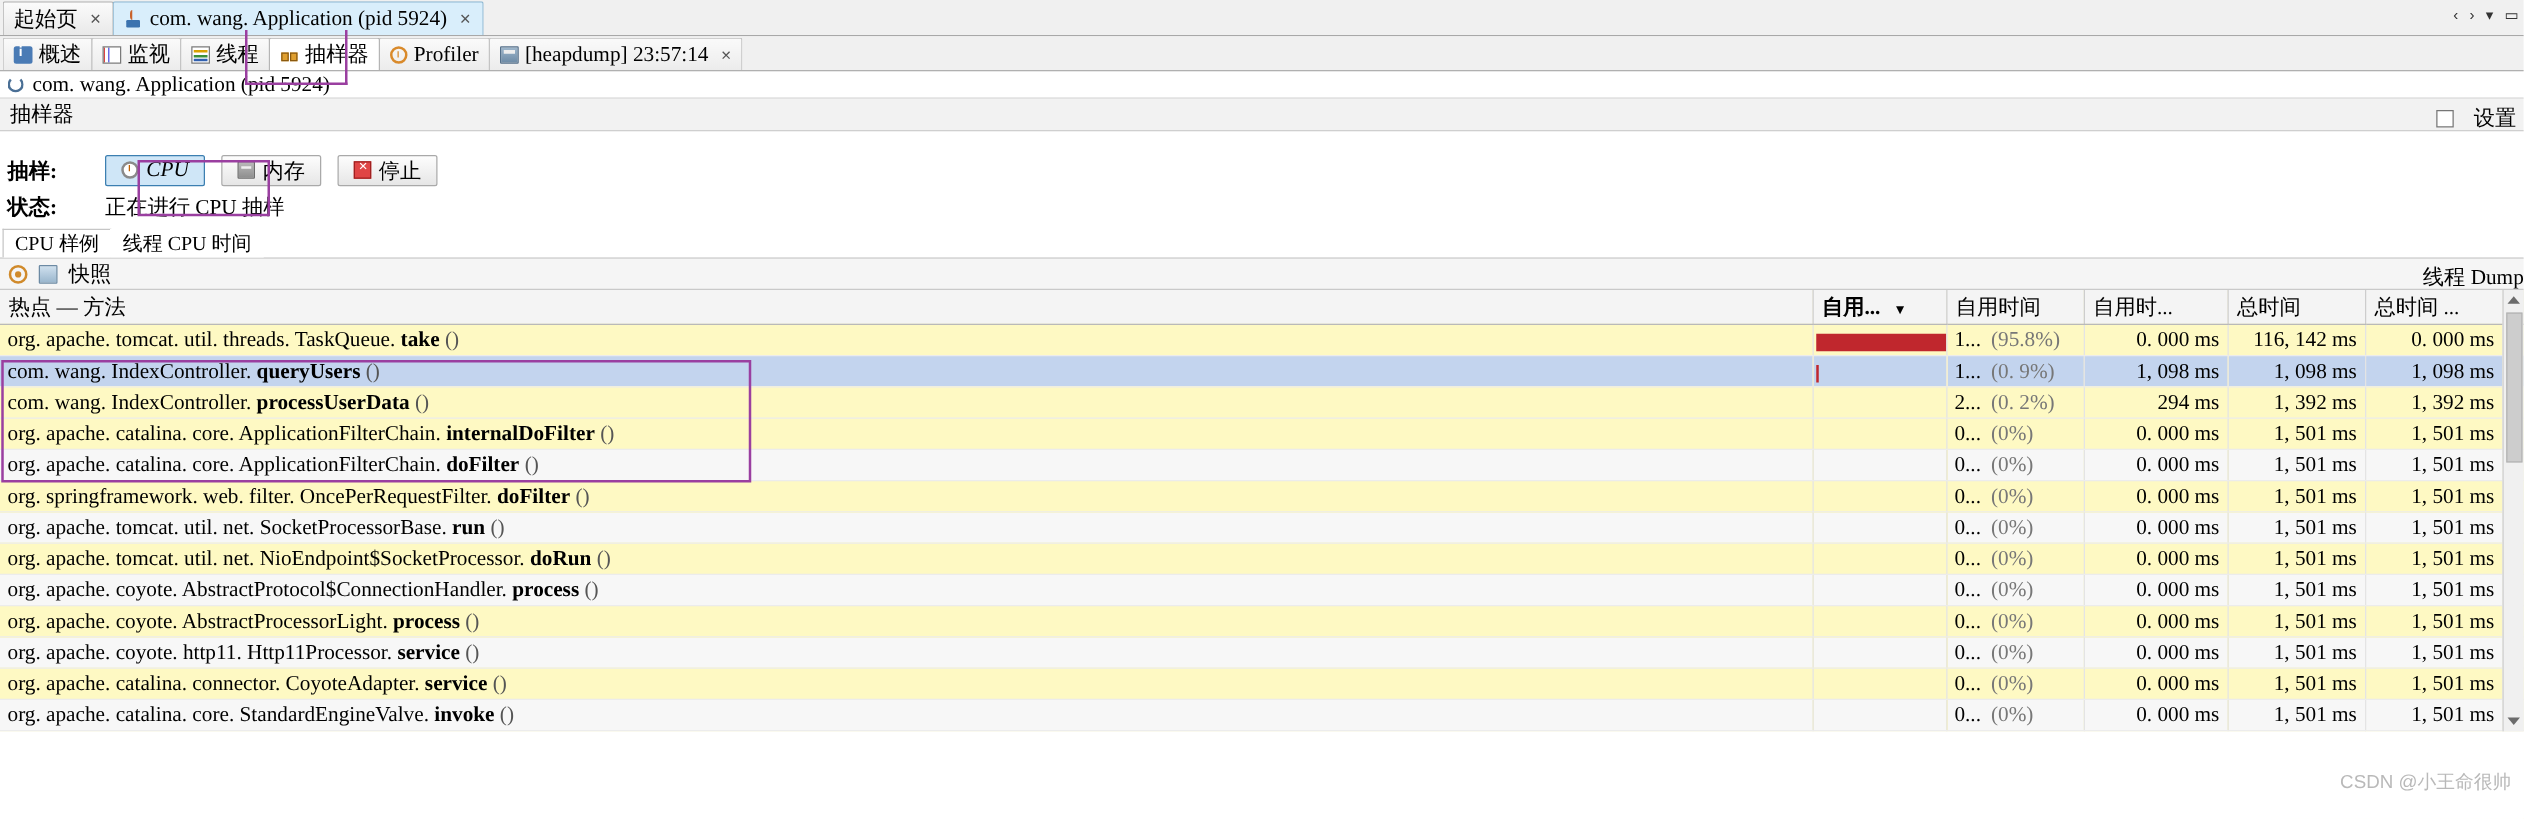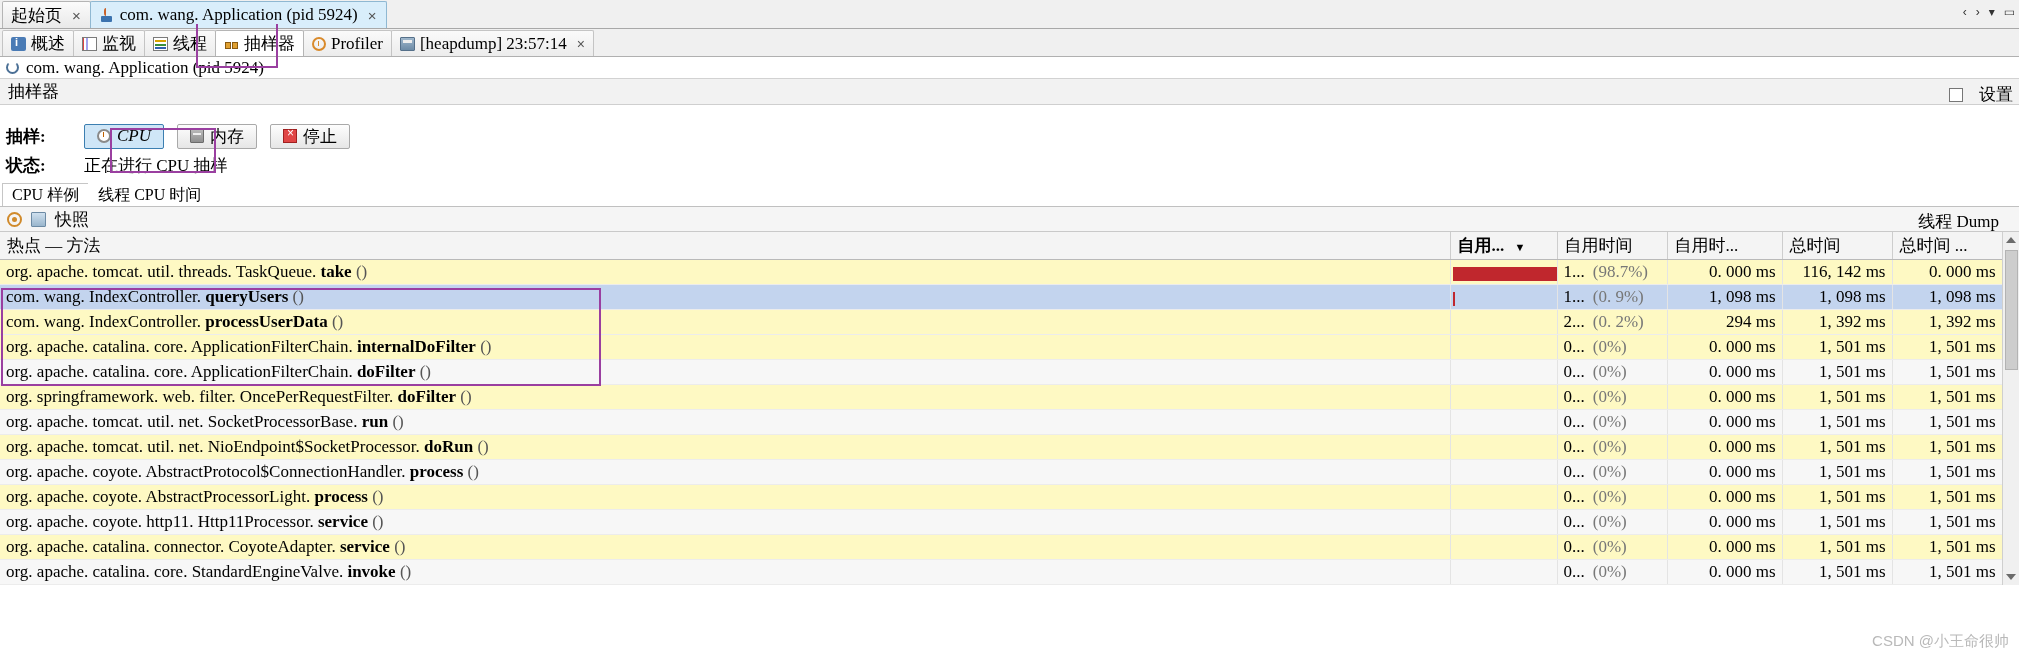--- a/index.html
+++ b/index.html
@@ -168,21 +168,21 @@
   .snaptoolbar{
     height:25px; display:flex; align-items:center; gap:9px; padding-left:7px;
     background:#f5f5f5; border-bottom:1px solid #c9c9c9; position:relative;
     font-size:17px;
   }
   .tb-ic{width:15px;height:15px;display:inline-block;position:relative;flex:none;}
   .tb-rec{border:2px solid #d08a2b;border-radius:50%;}
   .tb-rec::after{content:"";position:absolute;left:3px;top:3px;width:5px;height:5px;
      background:#d08a2b;border-radius:50%;}
   .tb-snap{background:linear-gradient(#cfe0ee,#9ab6cd);border:1px solid #6c8aa4;border-radius:1px;}
-  .snap-right{ position:absolute; right:20px; top:3px; font-size:17px; white-space:nowrap;}
+  .snap-right{ position:absolute; right:0; top:3px; font-size:17px; white-space:nowrap;}
 
   
   .tablewrap{ position:relative; background:#fef9c3; }
   table.hot { border-collapse:collapse; width:2019px; table-layout:fixed; }
   table.hot thead th {
     height:27px; background:#f4f4f4; border-right:1px solid #cdcdcd;
     border-bottom:1px solid #b9b9b9; font-weight:normal; font-size:17px;
     text-align:left; padding-left:7px; white-space:nowrap;
   }
   table.hot thead th.numh{ text-align:left; }
@@ -207,21 +207,21 @@
     background:#f0f0f0; border-left:1px solid #cfcfcf;
   }
   .vscroll .thumb{ position:absolute; top:18px; left:2px; width:13px; height:120px;
      background:#cdcdcd; border:1px solid #b3b3b3; }
   .vscroll .arrow{ position:absolute; left:3px; width:0;height:0;
      border-left:5px solid transparent;border-right:5px solid transparent;}
   .vscroll .up{ top:5px; border-bottom:6px solid #6b6b6b;}
   .vscroll .dn{ bottom:5px; border-top:6px solid #6b6b6b;}
 
   .watermark{
-    position:absolute; right:10px; bottom:4px; font-size:15px; color:#b9b9b9;
+    position:absolute; right:10px; bottom:20px; font-size:15px; color:#b9b9b9;
     font-family:"Liberation Sans", sans-serif; z-index:20;
   }
 </style>
 </head>
 <body>
 
 <div class="app">
 
   <div class="doctabs">
     <div class="doctab">
@@ -354,21 +354,21 @@
           </th>
           <th style="padding:0;"></th>
         </tr>
       </thead>
       <tbody>
           <tr>
             <td><span>org. apache. tomcat. util. threads. TaskQueue.</span><span class="mname"> take</span><span class="parens"> ()</span></td>
             <td class="barcell">
               <div class="bar" style="width:100%"></div>
             </td>
-            <td><span>1...</span><span class="pct">(98.7%)</span></td>
+            <td><span>1...</span><span class="pct">(95.8%)</span></td>
             <td class="num">0. 000 ms</td>
             <td class="num">116, 142 ms</td>
             <td class="num">0. 000 ms</td>
             <td></td>
           </tr>
           <tr class="sel">
             <td><span>com. wang. IndexController.</span><span class="mname"> queryUsers</span><span class="parens"> ()</span></td>
             <td class="barcell">
               <div class="barthin"></div>
             </td>

